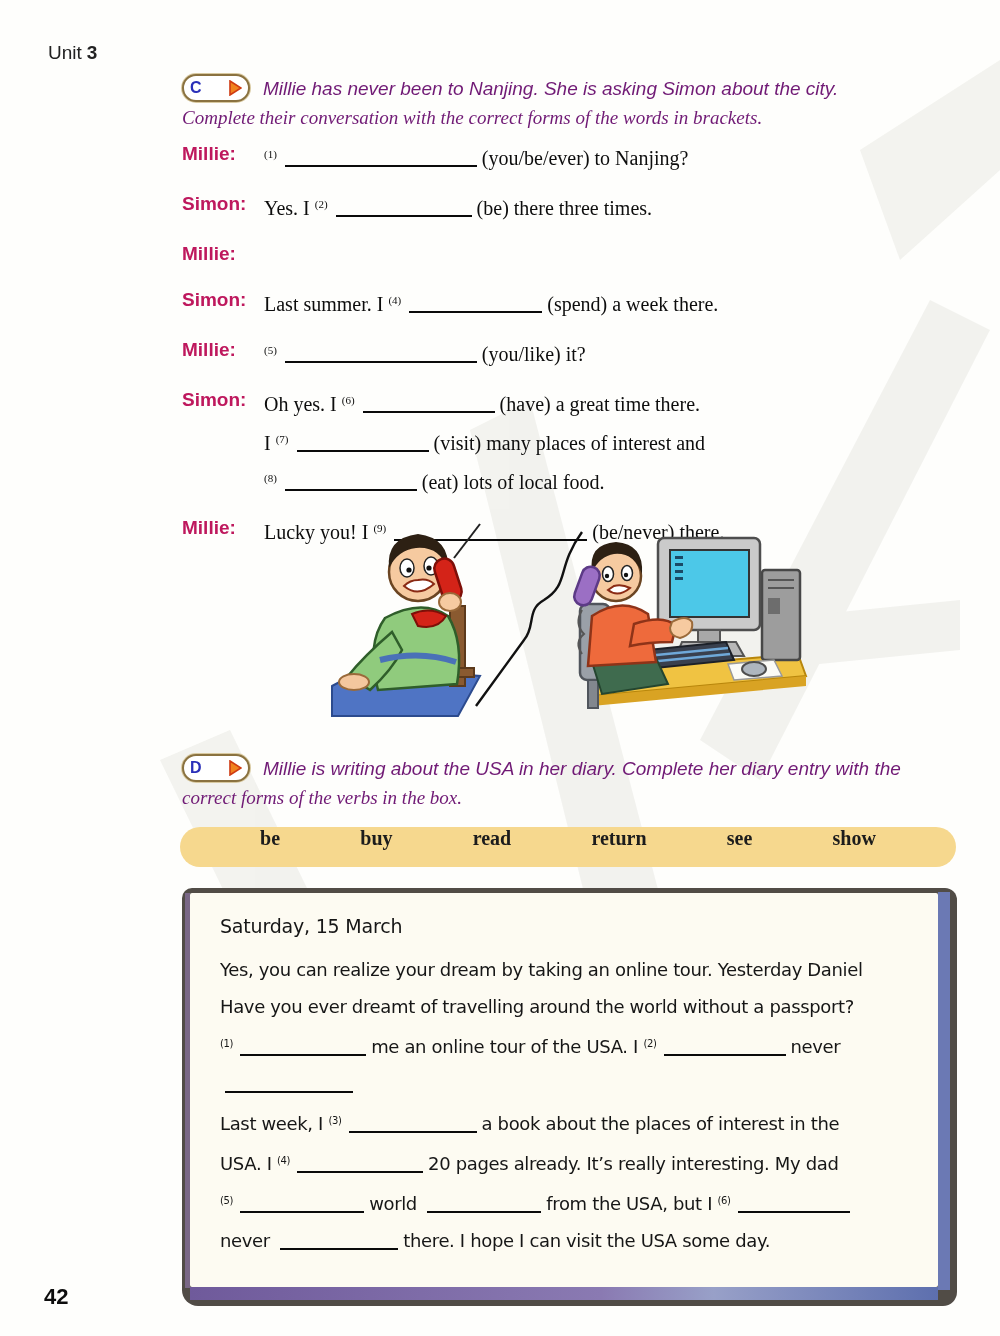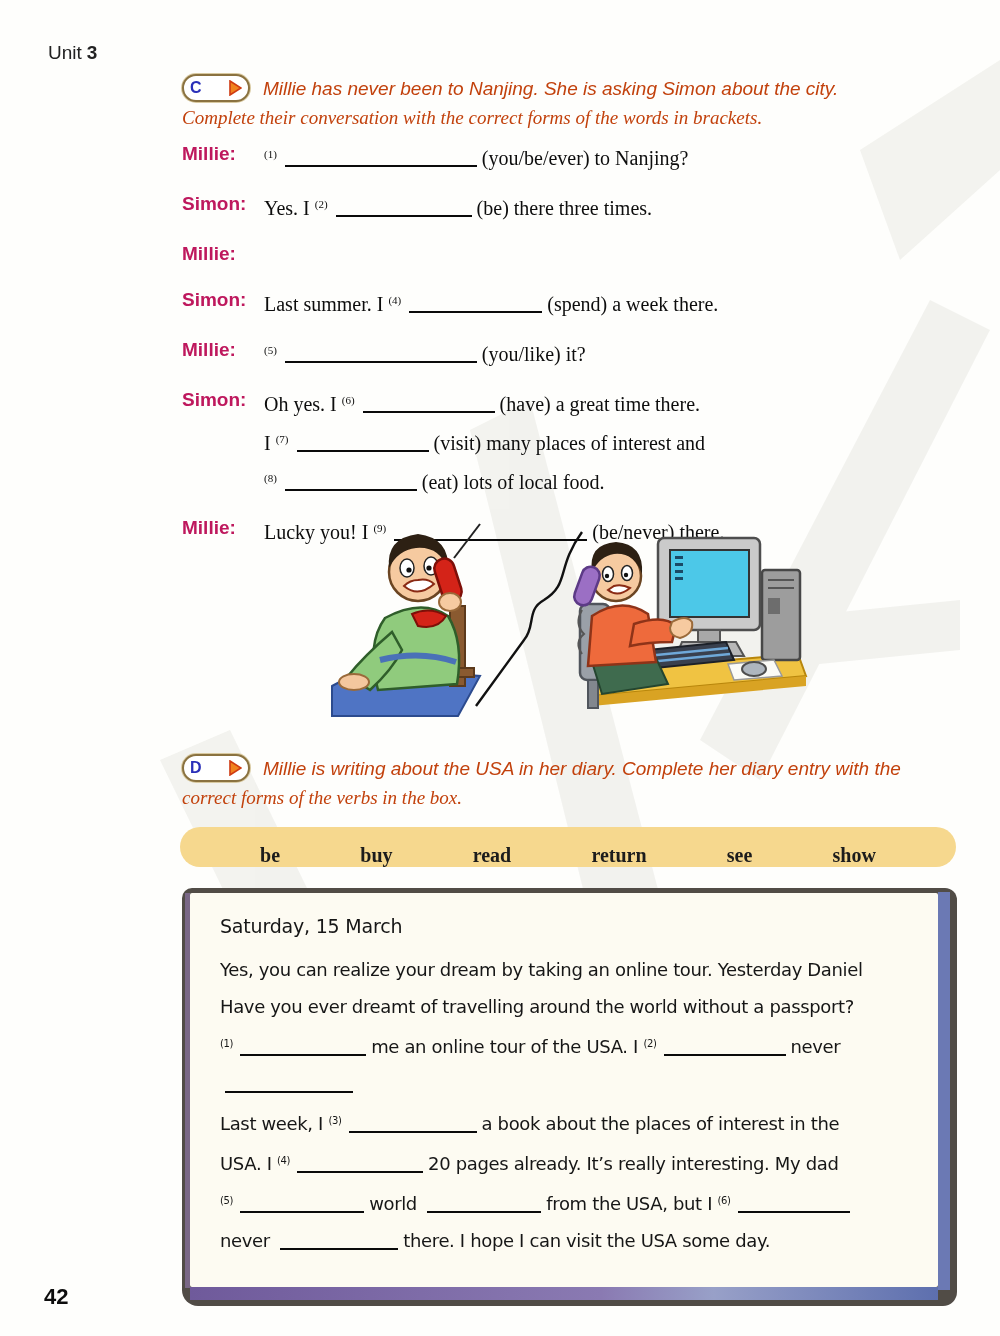--- a/index.html
+++ b/index.html
@@ -13,40 +13,40 @@
   .unit .u-num{font-weight:800;margin-left:5px;}
 
   
   .badge{display:inline-flex;align-items:center;justify-content:space-between;
          width:52px;height:24px;padding:0 6px;background:#fff;
          border:2px solid #8a7240;border-radius:14px;box-shadow:0 0 0 1px #d8c9a0;
          flex:0 0 auto;}
   .badge .blet{color:#2a2fb8;font-weight:800;font-size:16px;line-height:1;}
 
   
-  .instr{font-style:italic;font-size:19px;line-height:27px;color:#c2410c;font-weight:500;}
+  .instr{font-style:italic;font-size:19px;line-height:27px;color:#701a75;font-weight:500;}
   .hdr-row{display:flex;align-items:center;gap:13px;}
   .hdr{width:780px;}
   .hdr .line2{margin-top:2px;font-family:Liberation Serif, serif;}
 
   
   .dialogue{left:182px;top:142px;width:770px;}
   .dlg-row{display:flex;margin-bottom:22px;}
   .dlg-row.tight{margin-bottom:11px;}
   .speaker{flex:0 0 82px;font-weight:800;font-size:19px;line-height:24px;color:#be185d;}
   .dlg-line{font-family:"Liberation Serif",serif;font-size:20px;line-height:24px;color:#0d0d0d;white-space:nowrap;}
   .dlg-line .sup{font-size:11px;vertical-align:7px;margin-right:3px;}
   .blank{display:inline-block;height:15px;border-bottom:2px solid #0a0a0a;margin:0 5px;vertical-align:-2px;}
 
   
   .illus{left:330px;top:518px;width:480px;height:202px;}
 
   
   .wordbox{left:180px;top:827px;width:776px;height:40px;background:#f6d88e;border-radius:20px;
-           display:flex;align-items:flex-end;justify-content:space-around;padding:0 40px;box-sizing:border-box;}
+           display:flex;align-items:flex-start;justify-content:space-around;padding:0 40px;box-sizing:border-box;}
   .word{font-family:"Liberation Serif",serif;font-size:20px;font-weight:700;color:#1c1c1c;}
 
   
   .diary{left:182px;top:888px;width:775px;height:418px;background:#514c46;border-radius:10px 12px 14px 16px;}
   .d-stripe-right{position:absolute;top:4px;bottom:16px;right:7px;width:12px;background:#6b79b4;}
   .d-stripe-left{position:absolute;top:5px;bottom:18px;left:3px;width:5px;background:#7a6886;}
   .d-band-bottom{position:absolute;left:8px;right:19px;bottom:6px;height:13px;
                  background:linear-gradient(90deg,#6f5a9b 0%,#8a7ab2 55%,#98a0c8 70%,#5d6fae 100%);}
   .d-paper{position:absolute;left:8px;top:5px;right:19px;bottom:19px;background:#fdfbf2;border-radius:2px;
            padding:22px 24px 0 30px;box-sizing:border-box;}

